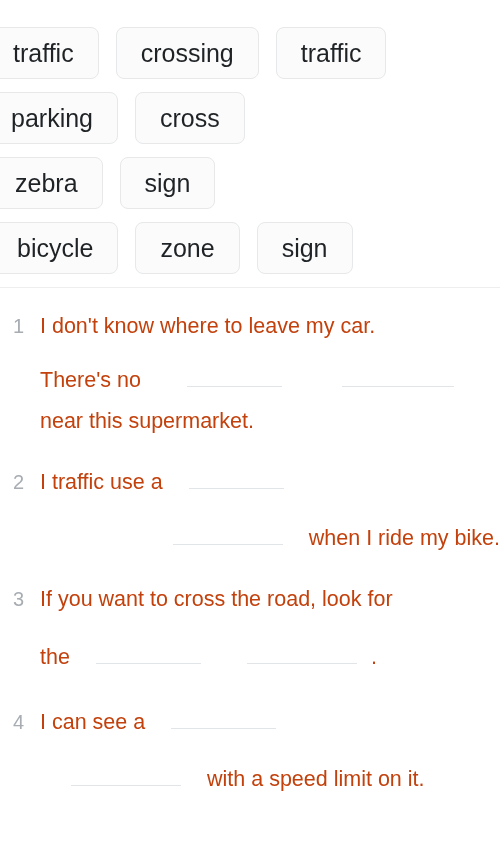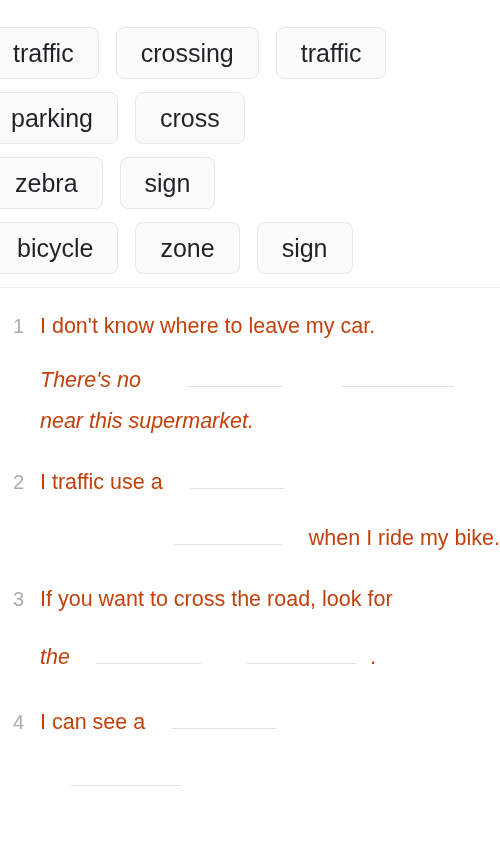--- a/index.html
+++ b/index.html
@@ -90,21 +90,20 @@
   }
   .blank {
     display: inline-block;
     border-bottom: 1.5px solid #e2e5e8;
     height: 22px;
     vertical-align: bottom;
     cursor: pointer;
   }
   .indent {
     padding-left: 27px;
-    font-style: italic;
   }
 
   
   .q1-l1 { padding-top: 26px; }
   .q1-l2 { padding-top: 25px; }
   .q1-l3 { padding-top: 16px; }
 
   .q2-l1 { padding-top: 32px; }
   .q2-l2 { padding-top: 27px; justify-content: flex-end; }
 
@@ -206,16 +205,17 @@
       <span class="q-num">4</span>
       <span class="q-text">I can see a</span>
       <span class="sp-md"></span>
       <span class="blank" style="width:105px"></span>
     </div>
     <div class="q-line q4-l2">
       <span class="sp-md"></span>
       <span style="display:inline-block;width:32px"></span>
       <span class="blank" style="width:110px"></span>
       <span class="sp-md"></span>
+      <span class="q-text">with a speed limit on it.</span>
     </div>
   </div>
 
 </div>
 
 </body></html>

